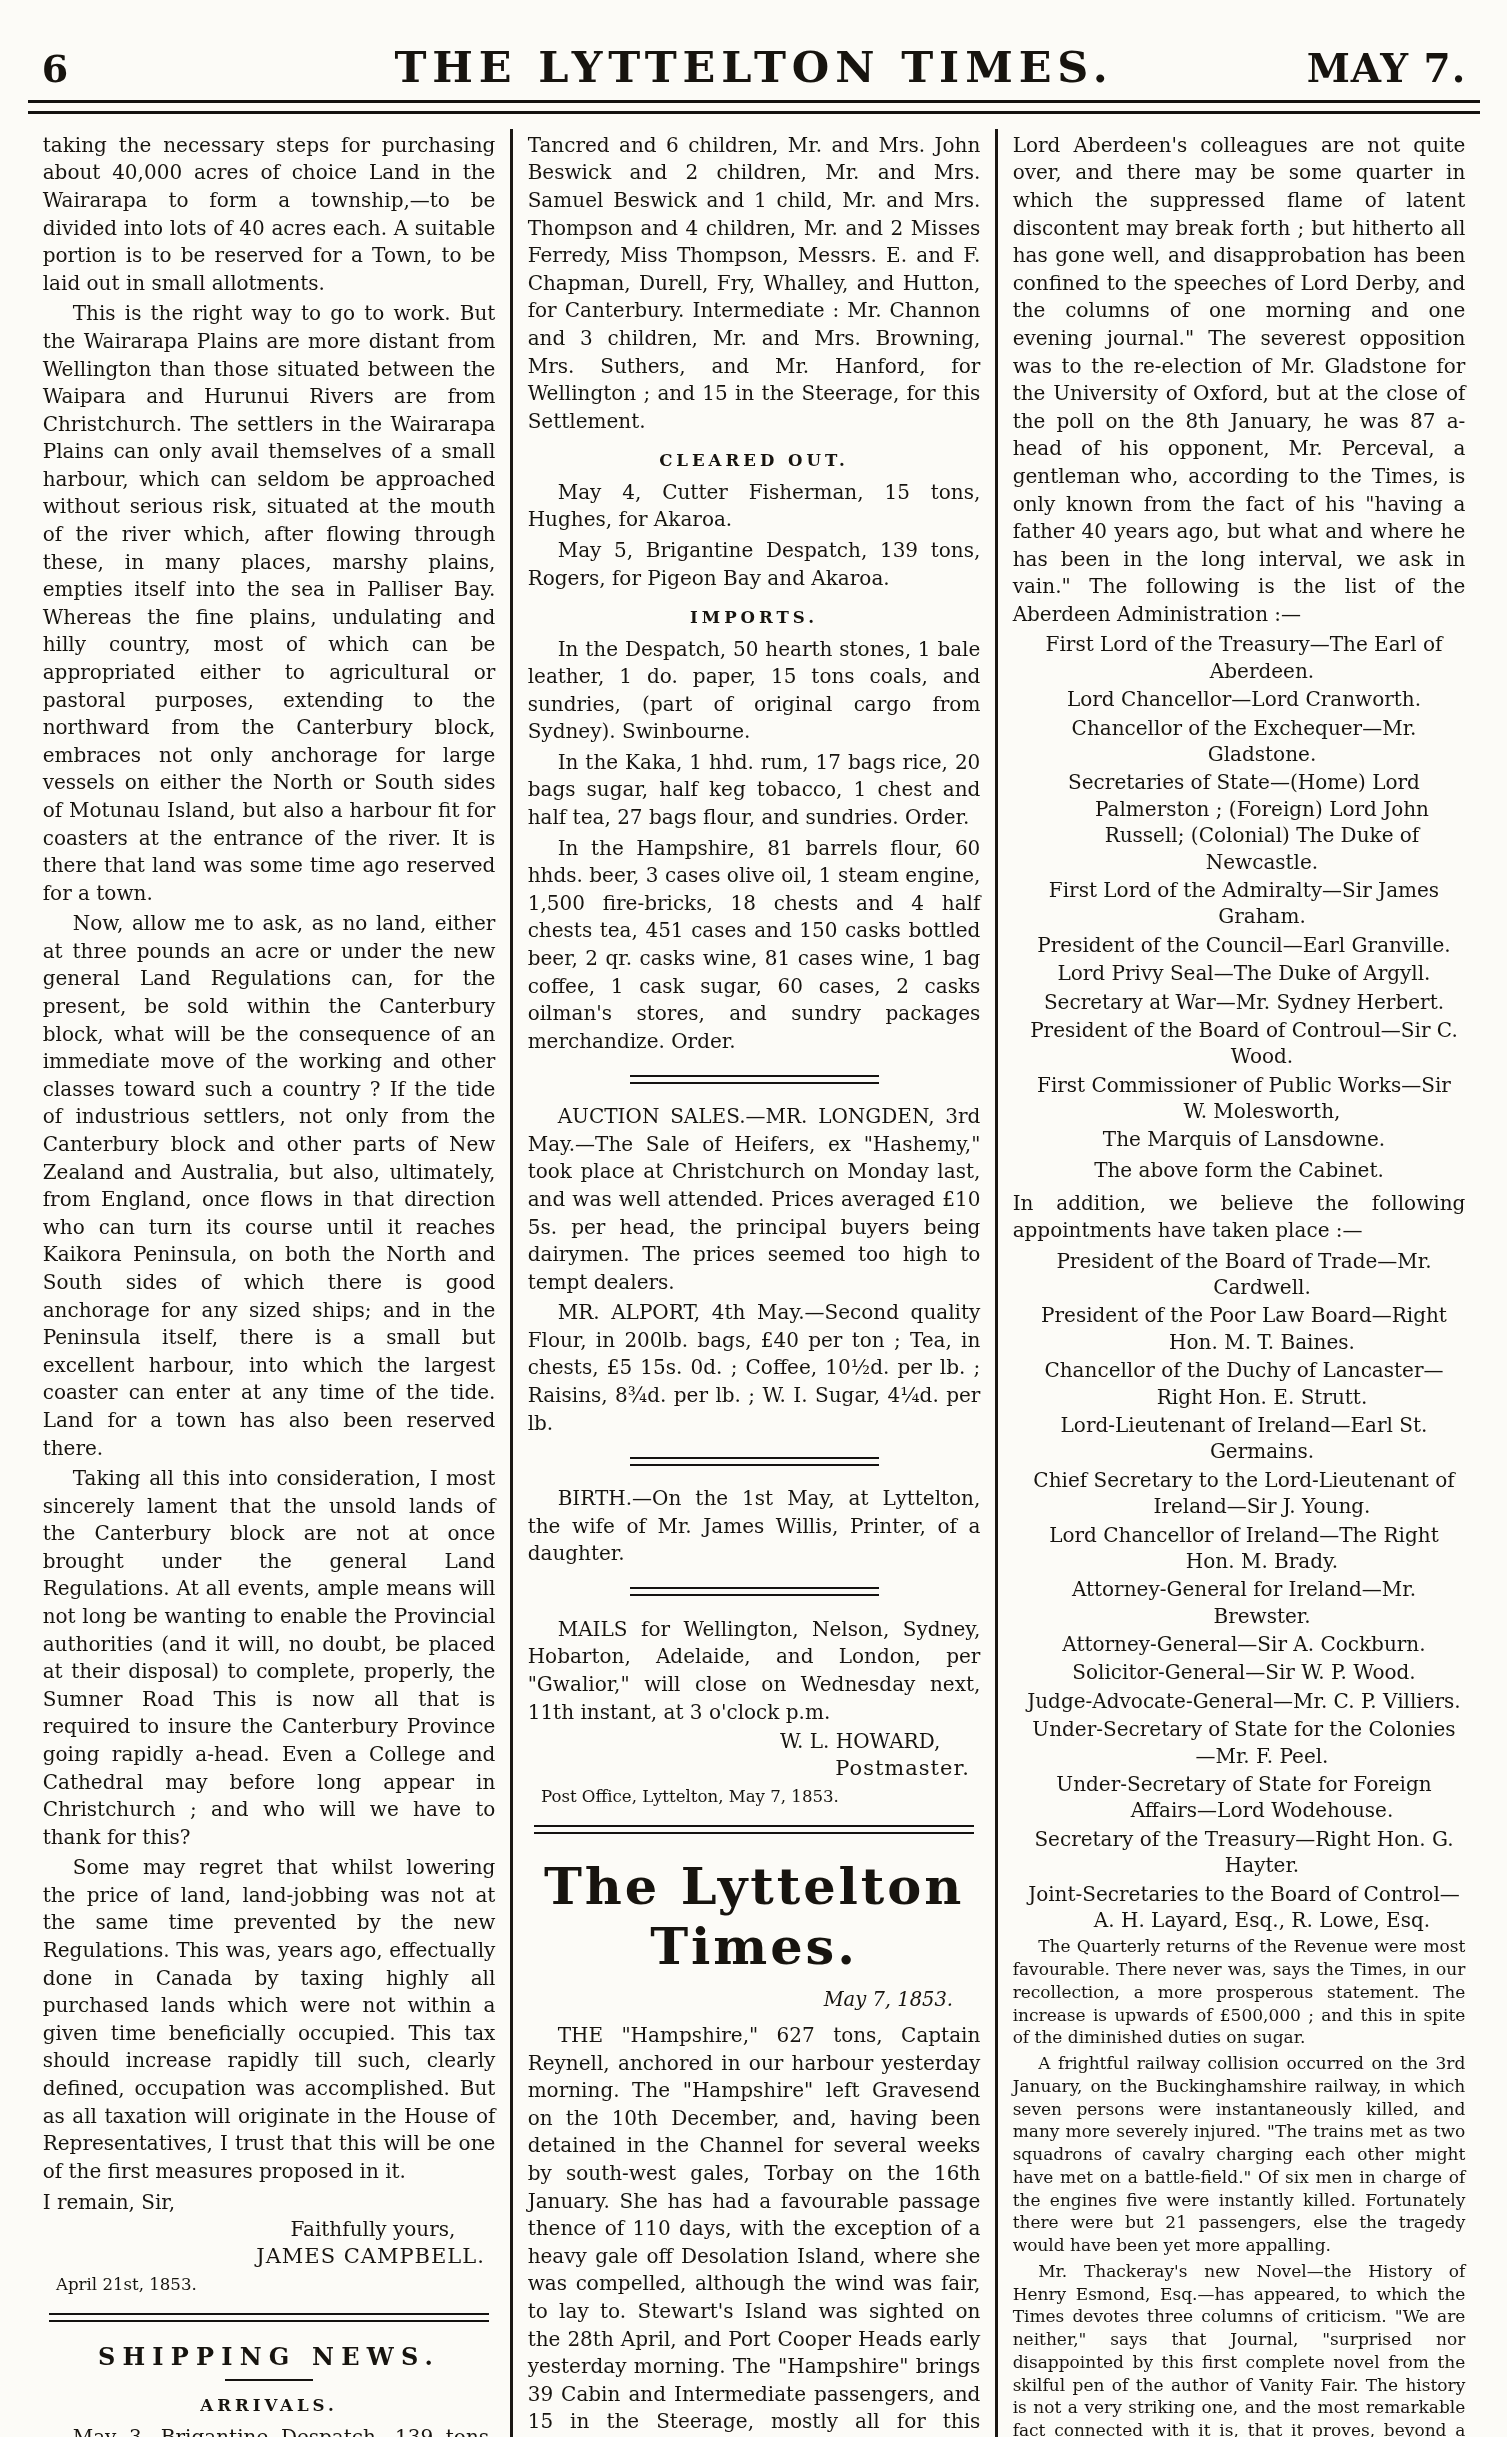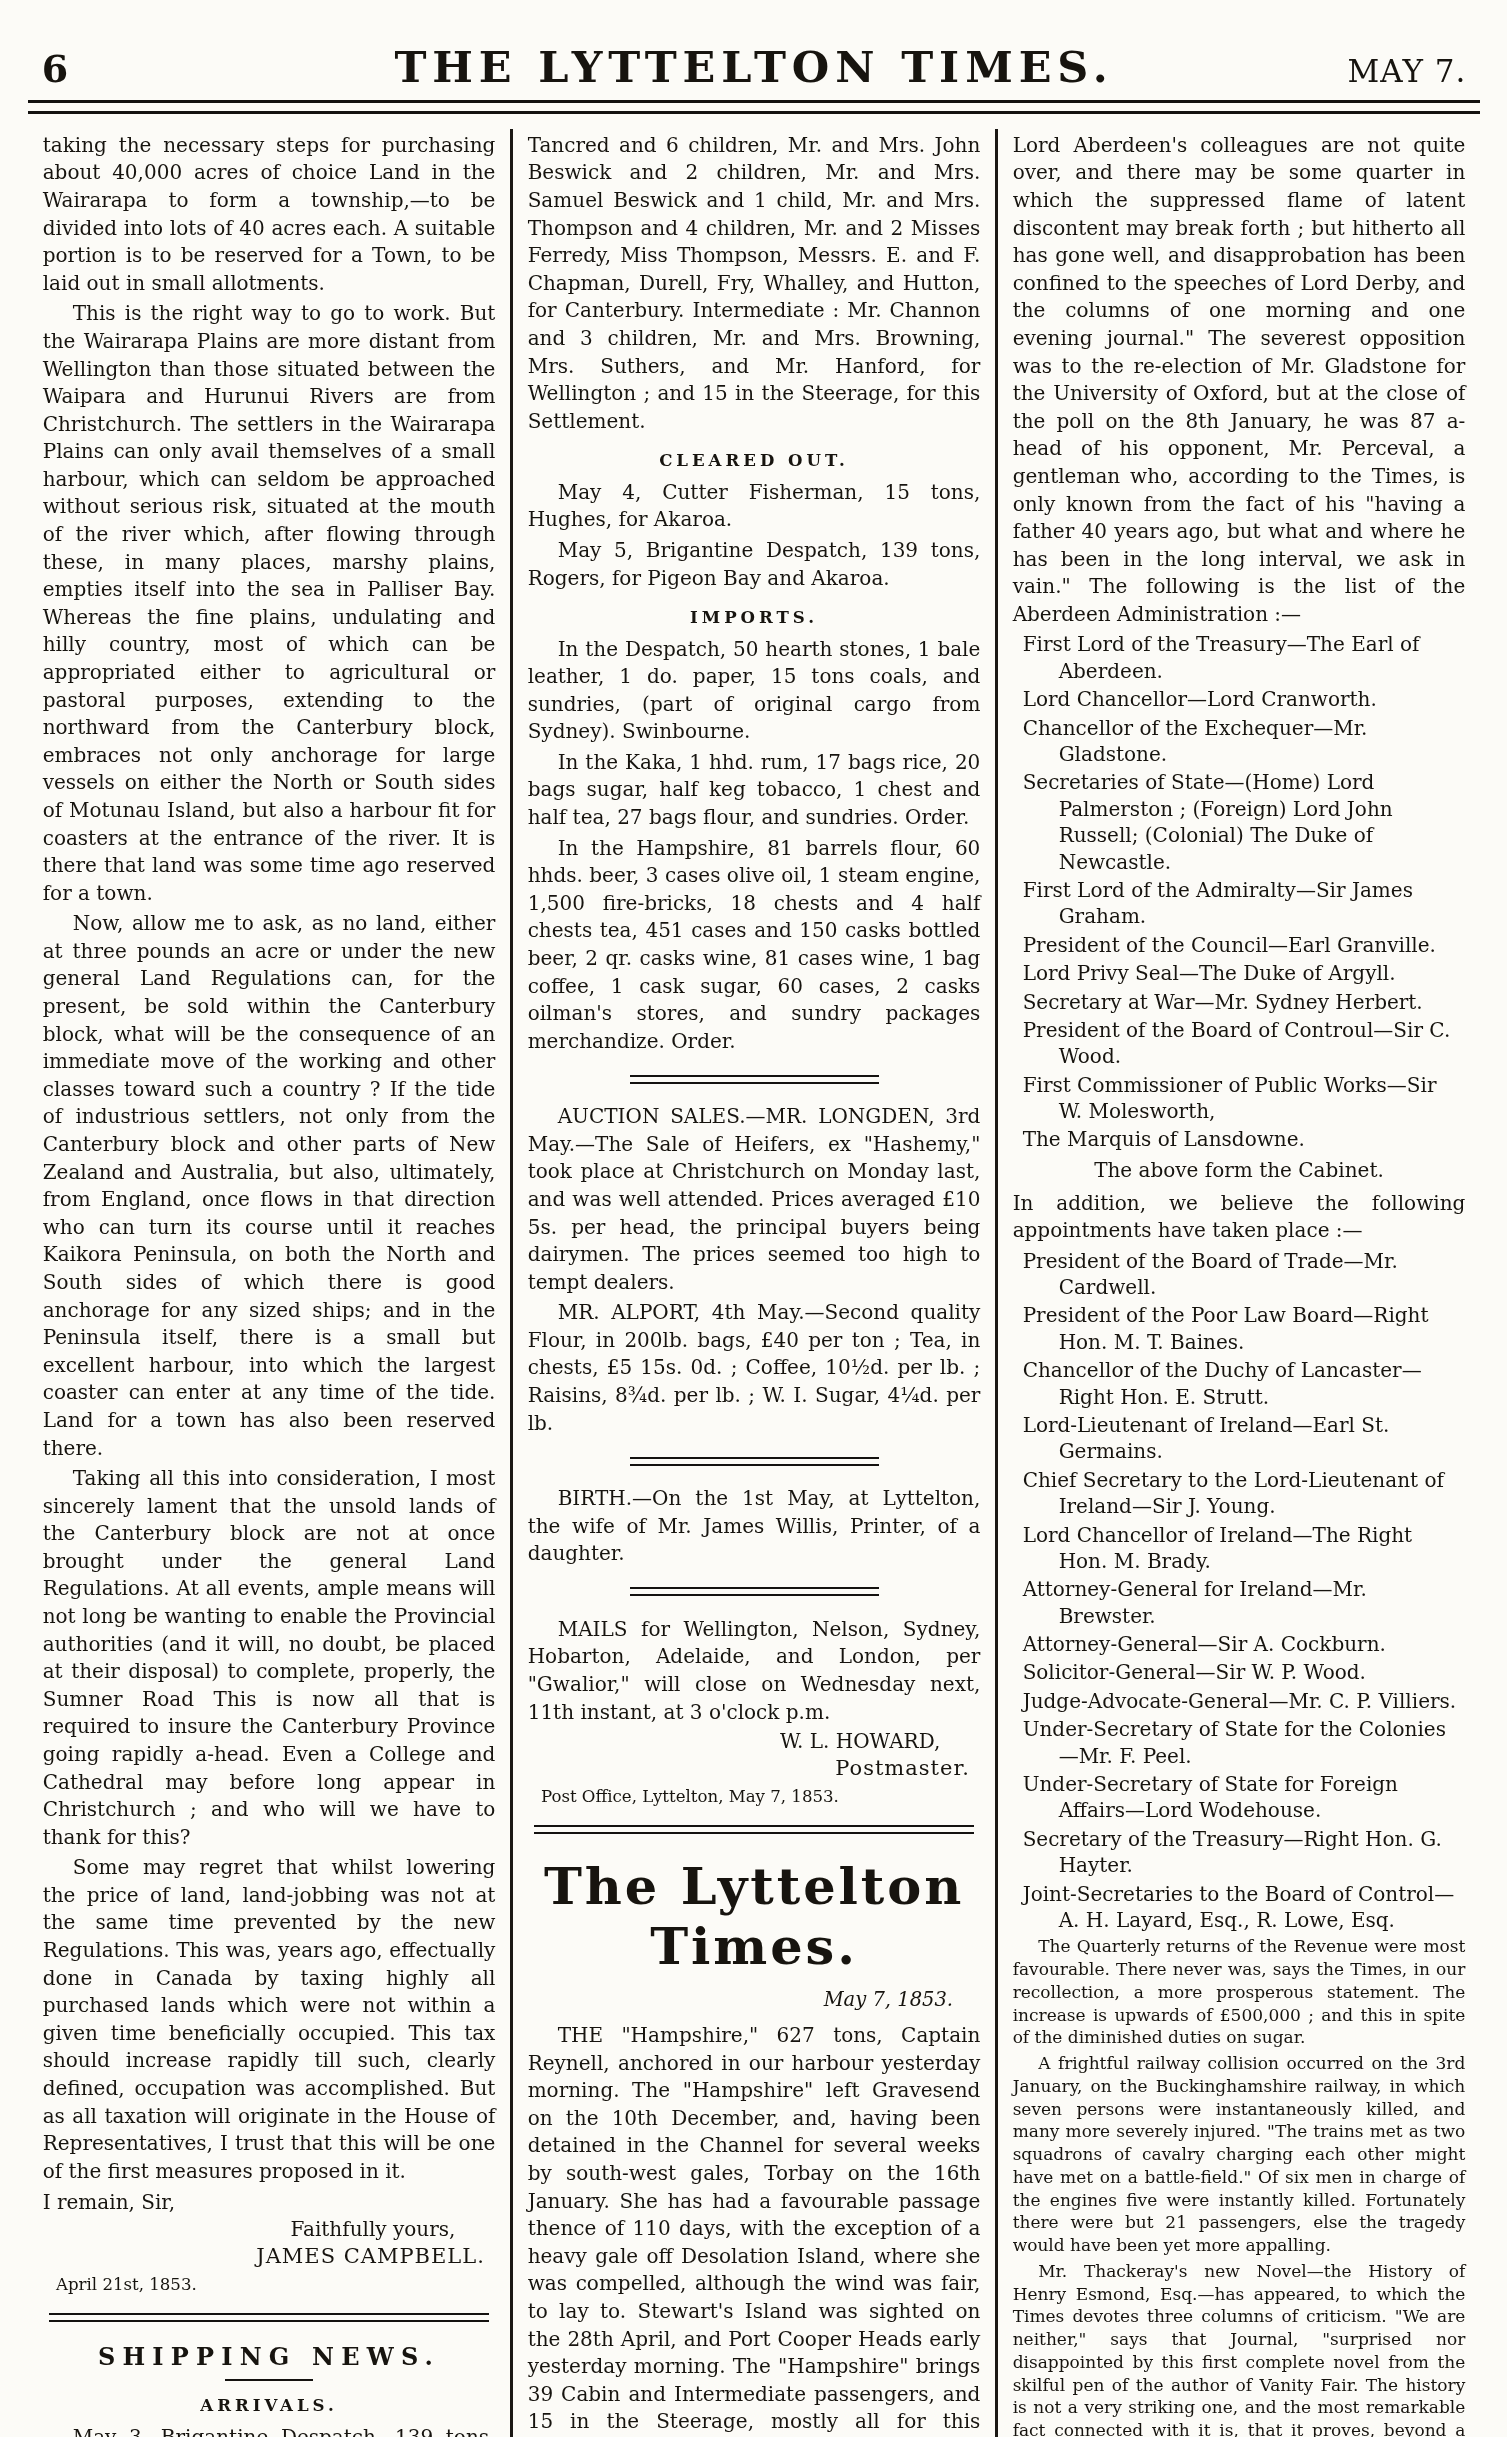--- a/index.html
+++ b/index.html
@@ -5,42 +5,42 @@
   html,body{margin:0;padding:0;background:#e8e6e0;}
   .page{
     width:1508px;height:2438px;box-sizing:border-box;
     background:#fcfbf7;color:#17140f;
     font-family:"DejaVu Serif", serif;
     padding:13.7px 28px 0 28px;overflow:hidden;position:relative;
   }
   header{display:grid;grid-template-columns:1fr auto 1fr;align-items:baseline;padding:28px 13.7px 6.8px;}
   .pagenum{font-size:38px;font-weight:bold;justify-self:start;}
   .masthead{font-size:43px;font-weight:bold;letter-spacing:5.9px;margin:0;justify-self:center;white-space:nowrap;}
-  .pagedate{font-size:31px;font-weight:normal;justify-self:end;letter-spacing:1px;}
+  .pagedate{font-size:39px;font-weight:bold;justify-self:end;letter-spacing:1px;}
   .header-rule{height:7.8px;border-top:3.9px solid #141210;border-bottom:3.9px solid #141210;margin:2px 0 14.7px;}
   .columns{display:flex;align-items:stretch;}
   .col{flex:1 1 0;padding:2.9px 14.7px 29px;min-width:0;}
   .colrule{width:2.9px;background:#1b1814;}
   .blk{margin:0 0 2.9px;}
   .p,.pc{font-size:20px;line-height:1.38;text-align:justify;}
   .p{text-indent:1.5em;}
   .ps{font-size:17px;line-height:1.34;text-align:justify;text-indent:1.5em;}
   .heading{text-align:center;font-size:24px;font-weight:bold;letter-spacing:0.30em;margin:16.6px 0 2.9px;}
   .ruleshort{width:88px;border-top:2.9px solid #141210;margin:7.8px auto 4.9px;}
   .subheading{text-align:center;font-size:16.6px;font-weight:bold;letter-spacing:0.24em;margin:14.7px 0 8.8px;}
   .ruledouble{border-top:2.9px solid #141210;border-bottom:2.9px solid #141210;height:4.9px;margin:19.5px auto;}
   .ruledouble.full{width:97%;}
   .ruledouble.mid{width:55%;}
   .sigcenter{text-align:left;font-size:20px;margin-top:4.9px;}
   .sigright{text-align:right;font-size:20px;padding-right:2.0em;}
   .sigright2{text-align:right;font-size:21px;letter-spacing:1px;padding-right:0.5em;}
   .smallleft{font-size:16.6px;margin:6.8px 0 3.9px 0.8em;}
   .masthead2{text-align:center;font-size:51px;font-weight:bold;letter-spacing:2.9px;margin:21.5px 0 12.7px;}
   .dateright{text-align:right;font-style:italic;font-size:19.5px;padding-right:1.4em;margin:0 0 10.7px;}
-  .hang{font-size:20px;line-height:1.32;padding-left:2.3em;text-indent:-1.8em;text-align:left;margin-bottom:2px;}
+  .hang{font-size:20px;line-height:1.32;padding-left:2.3em;text-indent:-1.8em;text-align:center;margin-bottom:2px;}
   .center{text-align:center;font-size:20px;margin:4.9px 0 7.8px;}
 </style>
 </head>
 <body>
 
 <div class="page">
   <header>
     <span class="pagenum">6</span>
     <h1 class="masthead">THE LYTTELTON TIMES.</h1>
     <span class="pagedate">MAY 7.</span>

